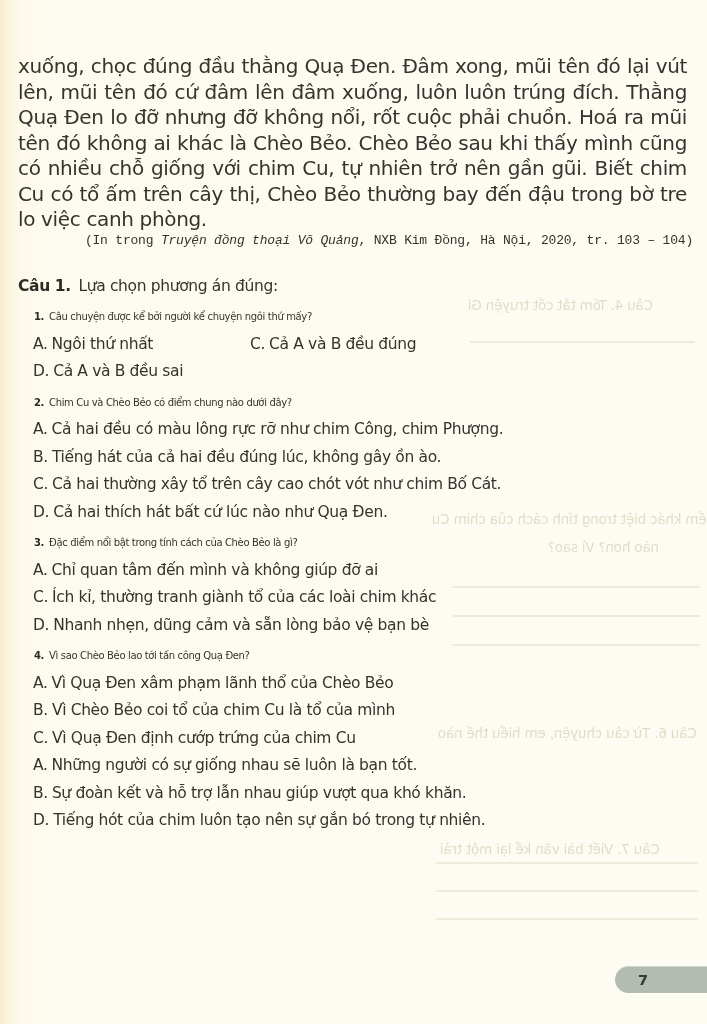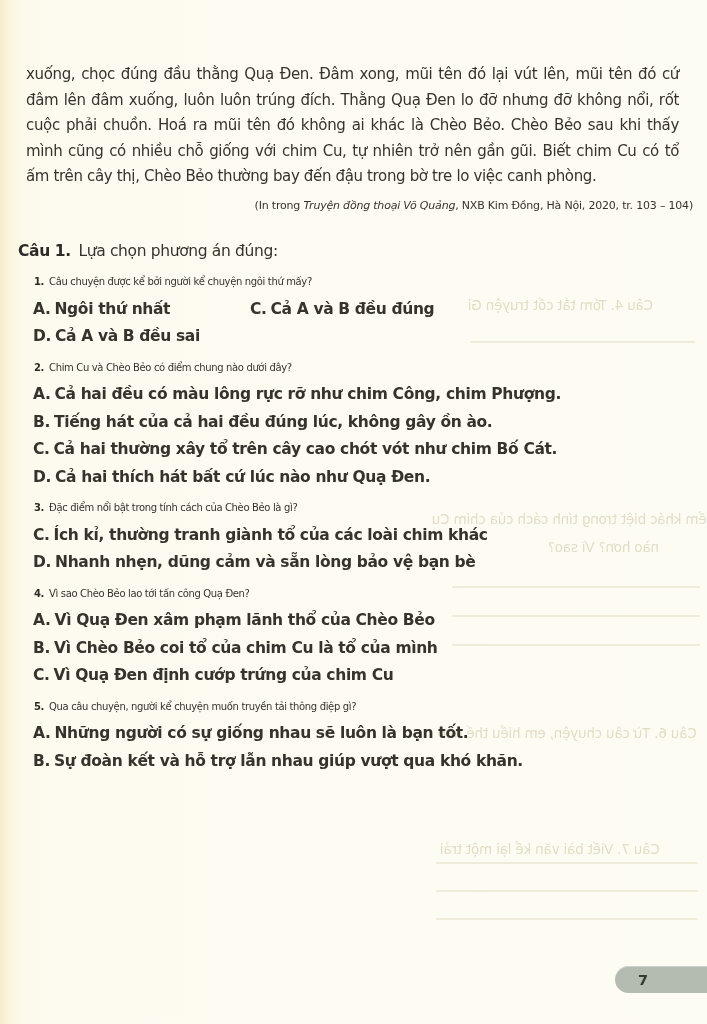--- a/index.html
+++ b/index.html
@@ -3,30 +3,30 @@
 <meta charset="utf-8">
 <style>
   html,body{margin:0;padding:0;background:#e8e8e8;}
   .page{
     position:relative;width:707px;height:1024px;overflow:hidden;
     background:linear-gradient(90deg,#f5ecca 0px,#faf4dc 8px,#fdfaec 22px,#fdfbf0 60px,#fdfcf3 100%);
     font-family:"DejaVu Sans","Liberation Sans",sans-serif;
     color:#35332c;
   }
   .content{position:relative;z-index:2;padding:54px 20px 0 18px;}
-  .para{margin:8px;font-size:15px;line-height:25.5px;text-align:justify;letter-spacing:-0.35px;}
+  .para{margin:0;font-size:20px;line-height:25.5px;text-align:justify;letter-spacing:-0.35px;}
   .para.indent{line-height:23.5px;text-indent:27px;}
-  .citation{margin:-4px -6px 0 0;font-size:11px;line-height:24px;text-align:right;letter-spacing:-0.2px;}
+  .citation{margin:-4px -6px 0 0;font-size:13px;line-height:24px;text-align:right;letter-spacing:-0.2px;font-family:Liberation Mono, monospace;}
   .citation em{font-style:italic;}
   .heading{margin:20px 0 0;font-size:15.5px;line-height:27.5px;letter-spacing:-0.35px;}
   .heading b{margin-right:3px;color:#2b2a24;}
   .stem{margin:3px 0 0 16px;font-size:10px;line-height:27.5px;letter-spacing:-0.35px;}
   .qnum{font-weight:bold;margin-right:5px;color:#2b2a24;}
   .opts{margin:0;}
-  .opt{margin:0 0 0 15px;font-size:15.5px;line-height:27.5px;letter-spacing:-0.35px;white-space:nowrap;font-weight:bold;}
+  .opt{margin:0 0 0 15px;font-size:15.5px;line-height:27.5px;letter-spacing:-0.35px;white-space:nowrap;}
   .two-col{display:grid;grid-template-columns:217px 1fr;}
   .olabel{margin-right:4px;}
   .page-tab{
     position:absolute;right:0;top:966px;width:92px;height:27px;z-index:1;
     background:#b4bcb1;border-radius:14px 0 0 14px;
     display:flex;align-items:center;
     box-shadow:inset 0 1px 0 rgba(255,255,255,.35);
   }
   .page-tab span{font-weight:bold;font-size:14.5px;color:#323c34;margin-left:23px;}
   .ghosts{position:absolute;inset:0;z-index:1;pointer-events:none;}
@@ -81,39 +81,40 @@
         <p class="opt"><span class="olabel">A.</span><span>Cả hai đều có màu lông rực rỡ như chim Công, chim Phượng.</span></p>
         <p class="opt"><span class="olabel">B.</span><span>Tiếng hát của cả hai đều đúng lúc, không gây ồn ào.</span></p>
         <p class="opt"><span class="olabel">C.</span><span>Cả hai thường xây tổ trên cây cao chót vót như chim Bố Cát.</span></p>
         <p class="opt"><span class="olabel">D.</span><span>Cả hai thích hát bất cứ lúc nào như Quạ Đen.</span></p>
       </div>
     </div>
 
     <div class="question">
       <p class="stem"><span class="qnum">3.</span><span>Đặc điểm nổi bật trong tính cách của Chèo Bẻo là gì?</span></p>
       <div class="opts">
+        <p class="opt"><span class="olabel">A.</span><span>Chỉ quan tâm đến mình và không giúp đỡ ai</span></p>
         <p class="opt"><span class="olabel">C.</span><span>Ích kỉ, thường tranh giành tổ của các loài chim khác</span></p>
         <p class="opt"><span class="olabel">D.</span><span>Nhanh nhẹn, dũng cảm và sẵn lòng bảo vệ bạn bè</span></p>
       </div>
     </div>
 
     <div class="question">
       <p class="stem"><span class="qnum">4.</span><span>Vì sao Chèo Bẻo lao tới tấn công Quạ Đen?</span></p>
       <div class="opts">
         <p class="opt"><span class="olabel">A.</span><span>Vì Quạ Đen xâm phạm lãnh thổ của Chèo Bẻo</span></p>
         <p class="opt"><span class="olabel">B.</span><span>Vì Chèo Bẻo coi tổ của chim Cu là tổ của mình</span></p>
         <p class="opt"><span class="olabel">C.</span><span>Vì Quạ Đen định cướp trứng của chim Cu</span></p>
       </div>
     </div>
 
     <div class="question">
-      <p class="stem"><span class="qnum">5.</span><span>Qua câu chuyện, người kể chuyện muốn truyền tải thông điệp gì?</span></p>
       <div class="opts">
         <p class="opt"><span class="olabel">A.</span><span>Những người có sự giống nhau sẽ luôn là bạn tốt.</span></p>
         <p class="opt"><span class="olabel">B.</span><span>Sự đoàn kết và hỗ trợ lẫn nhau giúp vượt qua khó khăn.</span></p>
+        <p class="opt"><span class="olabel">D.</span><span>Tiếng hót của chim luôn tạo nên sự gắn bó trong tự nhiên.</span></p>
       </div>
     </div>
 
   </div>
 
   <div class="page-tab">
     <span>7</span>
   </div>
 
 </div>

